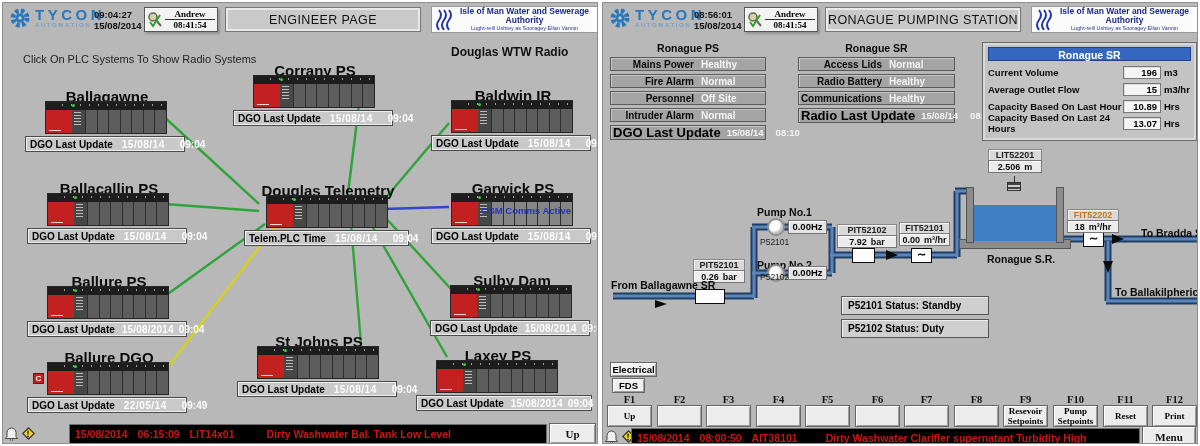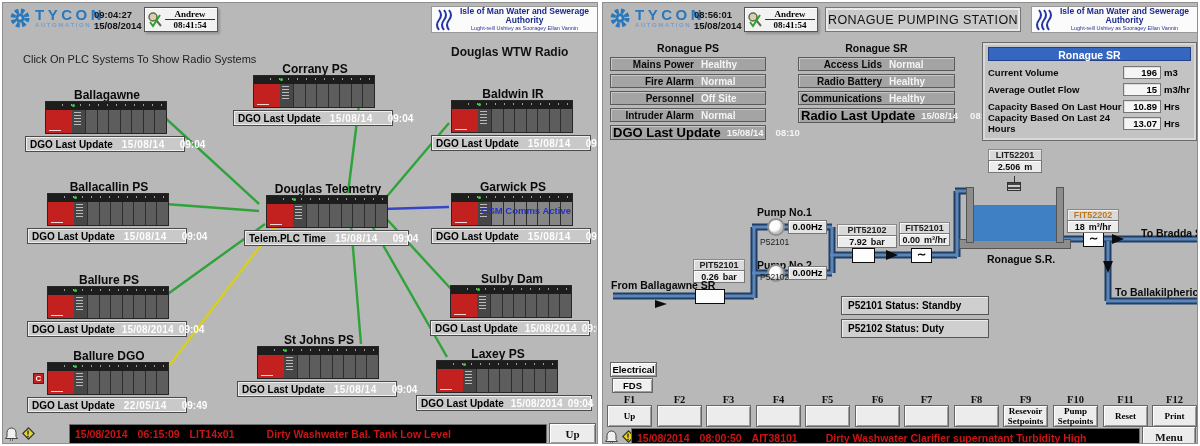--- a/index.html
+++ b/index.html
@@ -21,21 +21,21 @@
   .hdr-auth { position:absolute; left:428px; top:3px; width:167px; height:27px; background:#fbfbfb; border:1px solid #999; display:flex; align-items:center; gap:2px; padding:1px 3px; }
   .auth-col { flex:1; text-align:center; }
   .auth-name { font-weight:bold; font-size:8.5px; line-height:9px; color:#1b2a8a; }
   .auth-sub { font-size:5.5px; line-height:7px; color:#283593; }
 
   
   #link-lines { position:absolute; left:0; top:0; z-index:1; }
   .hint { position:absolute; left:20px; top:50px; font-size:11px; color:#222; z-index:2; }
   .radio-title { position:absolute; left:448px; top:42px; font-weight:bold; font-size:12px; color:#111; z-index:2; }
   .station { position:absolute; width:168px; z-index:2; }
-  .st-title { text-align:center; font-weight:bold; font-size:12px; height:12px; color:#0a0a0a; }
+  .st-title { text-align:center; font-weight:bold; font-size:15px; height:12px; color:#0a0a0a; }
   .rack { position:relative; margin:1px 0 2px 22px; width:122px; height:33px; background:#4f4f4f; border:1px solid #262626; }
   .rack-head { position:absolute; left:0; top:0; right:0; height:8px; background:#1d1d1d; }
   .rack-head::after { content:""; position:absolute; left:16px; right:3px; top:2px; height:2px; background:repeating-linear-gradient(90deg,#bdbdbd 0 1px,transparent 1px 9px); opacity:.8; }
   .rack-led { position:absolute; left:26px; top:2px; width:3px; height:3px; border-radius:50%; background:#35d23c; }
   .rack-red { position:absolute; left:0; top:8px; bottom:0; width:26px; background:#c32020; }
   .rack-red::after { content:""; position:absolute; left:3px; bottom:2px; width:12px; height:1px; background:#f2d9d9; }
   .rack-col { position:absolute; left:26px; top:8px; bottom:0; width:13px; background:#474747; }
   .rack-col::after { content:""; position:absolute; left:2px; top:2px; width:7px; height:14px; background:repeating-linear-gradient(180deg,#cfcfcf 0 1px,transparent 1px 3px); opacity:.85; }
   .rack-slots { position:absolute; left:39px; top:8px; right:0; bottom:0; display:flex; }
   .rack-slot { flex:1; background:#5d5d5d; border-left:1px solid #2d2d2d; }
@@ -132,20 +132,21 @@
       <svg width="16" height="18">
         <circle cx="6" cy="6" r="4" fill="#d8d0a8" stroke="#665" stroke-width="1.5"></circle>
         <line x1="9" y1="9" x2="14" y2="15" stroke="#665" stroke-width="2"></line>
         <polyline points="3,11 6,15 13,4" fill="none" stroke="#2da32d" stroke-width="2"></polyline>
       </svg>
       <div class="badge-txt">
         <div class="badge-name">Andrew</div>
         <div>08:41:54</div>
       </div>
     </div>
+    <div class="hdr-title">ENGINEER PAGE</div>
     <div class="hdr-auth">
       <svg width="18" height="24">
         <path d="M4 2 q4 5 0 10 q-4 5 0 10" fill="none" stroke="#2335a8" stroke-width="2"></path>
         <path d="M9 2 q4 5 0 10 q-4 5 0 10" fill="none" stroke="#2335a8" stroke-width="2"></path>
         <path d="M14 2 q4 5 0 10 q-4 5 0 10" fill="none" stroke="#2335a8" stroke-width="2"></path>
       </svg>
       <div class="auth-col">
         <div class="auth-name">Isle of Man Water and Sewerage Authority</div>
         <div class="auth-sub">Lught-reill Ushtey as Sooragey Ellan Vannin</div>
       </div>
@@ -630,21 +631,21 @@
     <div class="plabel" style="left:8px;top:276px;">From Ballagawne SR</div>
     <div class="plabel" style="left:538px;top:224px;">To Bradda SR</div>
     <div class="plabel" style="left:512px;top:283px;">To Ballakilpheric SR</div>
 
     <div id="status-boxes">
         <div class="sbox" style="left: 238px; top: 293px;">P52101 Status: Standby</div>
         <div class="sbox" style="left: 238px; top: 316px;">P52102 Status: Duty</div>
       </div>
 
     <div class="side-btn" style="left:7px;top:359px;width:47px;height:15px;">Electrical</div>
-    <div class="side-btn" style="left:9px;top:375px;width:41px;height:15px;">FDS</div>
+    <div class="side-btn" style="left:9px;top:375px;width:33px;height:15px;">FDS</div>
 
     <div id="fkey-layer">
         <div class="fkey-label" style="left: 4px; top: 391px;">F1</div>
         <div class="fkey-btn" style="left: 4px; top: 402px;">Up</div>
         <div class="fkey-label" style="left: 54px; top: 391px;">F2</div>
         <div class="fkey-btn" style="left: 54px; top: 402px;"></div>
         <div class="fkey-label" style="left: 103px; top: 391px;">F3</div>
         <div class="fkey-btn" style="left: 103px; top: 402px;"></div>
         <div class="fkey-label" style="left: 153px; top: 391px;">F4</div>
         <div class="fkey-btn" style="left: 153px; top: 402px;"></div>

